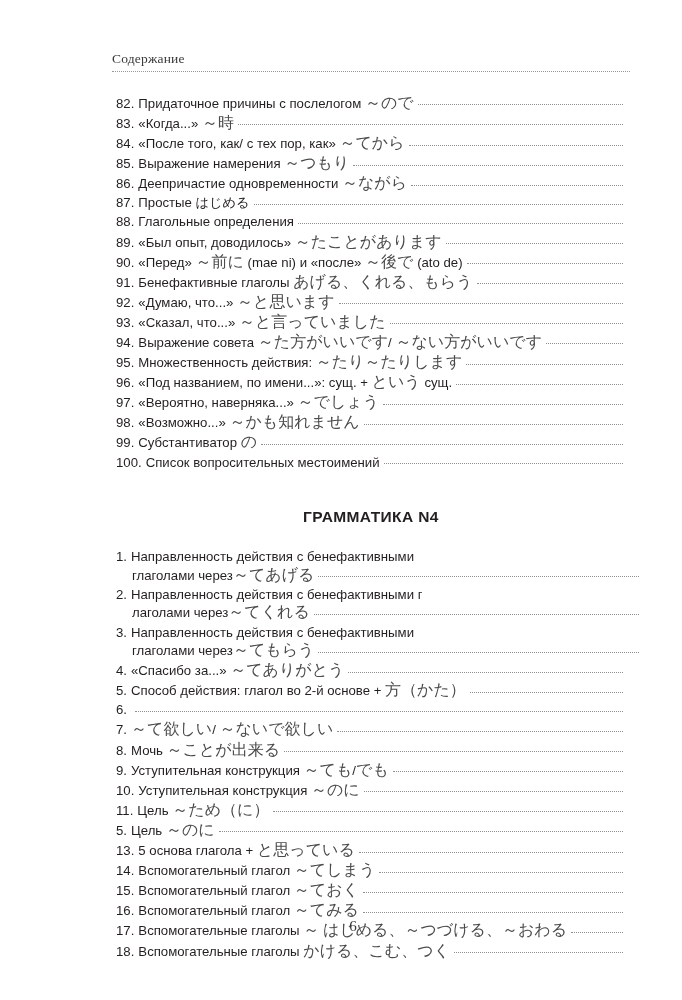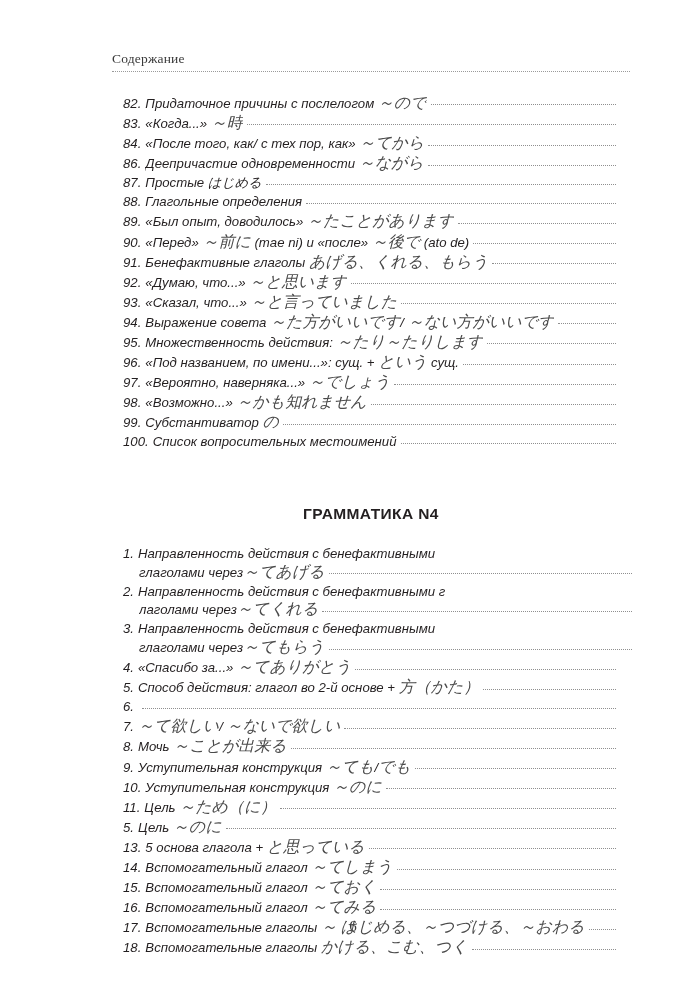--- a/index.html
+++ b/index.html
@@ -39,24 +39,23 @@
     padding-bottom: 4px;
   }
   .head-rule {
     height: 0;
     border-top: 1px dotted #9a9a9a;
     margin-bottom: 22px;
   }
 
   
   .toc-list {
-    margin: 11px;
+    margin: 4px;
     padding: 0;
     list-style: none;
-    font-style: italic;
   }
   .toc-item {
     display: block;
     margin: 0 0 1.5px 0;
     padding: 0;
   }
   .toc-row {
     display: flex;
     align-items: baseline;
     width: 100%;
@@ -100,21 +99,21 @@
     color: #4a4a4a;
   }
 
   
   .section-heading {
     text-align: center;
     font-weight: bold;
     font-size: 15.5px;
     letter-spacing: 0.4px;
     color: #231f20;
-    margin: 54px 0 22px 0;
+    margin: 37px 0 22px 0;
   }
 
   
   .folio {
     position: absolute;
     left: 0;
     top: 918px;
     width: 682px;
     text-align: center;
     font-family: "Liberation Serif", serif;
@@ -152,20 +151,28 @@
         <li class="toc-item">
           <div class="toc-row">
             <span class="num">84.</span>
             <span class="label">«После того, как/ с тех пор, как» <span class="jp">～てから</span></span>
             <span class="leader"></span>
             <span class="page">71</span>
           </div>
         </li>
         <li class="toc-item">
           <div class="toc-row">
+            <span class="num">85.</span>
+            <span class="label">Выражение намерения <span class="jp">～つもり</span></span>
+            <span class="leader"></span>
+            <span class="page">72</span>
+          </div>
+        </li>
+        <li class="toc-item">
+          <div class="toc-row">
             <span class="num">86.</span>
             <span class="label">Деепричастие одновременности <span class="jp">～ながら</span></span>
             <span class="leader"></span>
             <span class="page">72</span>
           </div>
         </li>
         <li class="toc-item">
           <div class="toc-row">
             <span class="num">87.</span>
             <span class="label">Простые はじめる</span>

